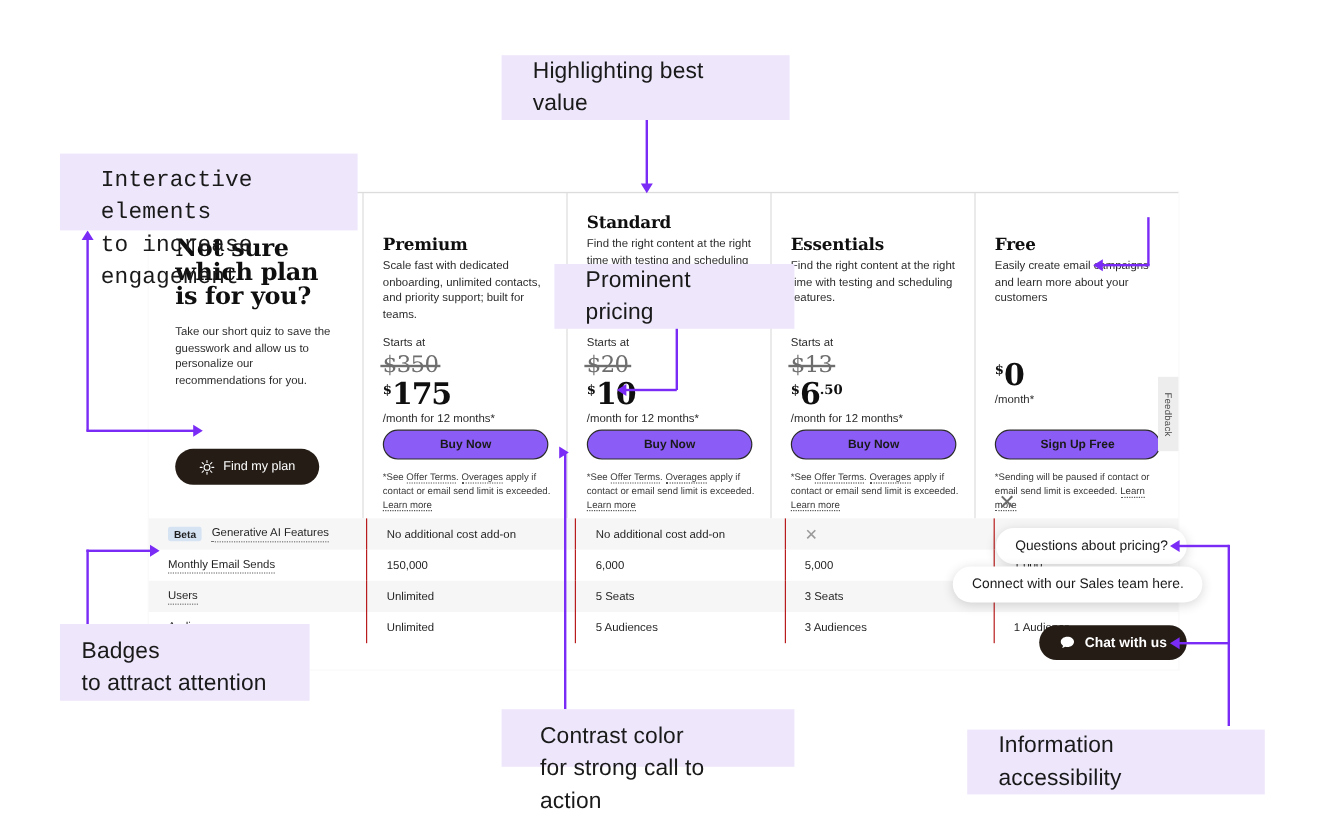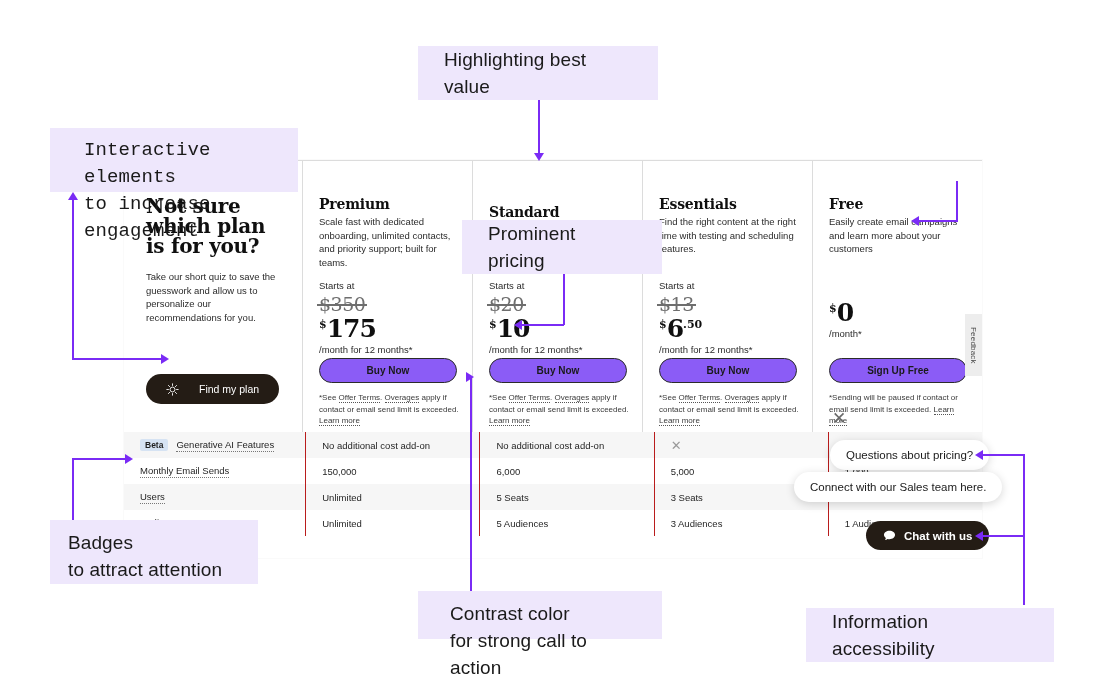--- a/index.html
+++ b/index.html
@@ -50,39 +50,39 @@
   .col.plan.std .inner{padding-top:36px;}
 
   .bestvalue{
     position:absolute;left:0;top:0;width:100%;height:22px;background:#C3D3E8;
     display:flex;align-items:center;justify-content:center;
   }
   .bestvalue span{
     font-size:9.5px;color:#1f1f1f;letter-spacing:.2px;
     border-bottom:1px dotted #555;padding-bottom:1px;
   }
-  .col.plan.std .inner{padding-top:44px;}
+  .col.plan.std .inner{padding-top:18px;}
 
   .plan-name{
     font-family:"DejaVu Serif", serif;font-weight:700;font-size:14px;
     color:#0f0f0f;margin:0 0 3px 0;letter-spacing:-.2px;
   }
   .plan-desc{
     font-size:9.5px;line-height:13.5px;color:#2b2b2b;margin:0;
   }
 
   .quiz-head{
     font-family:"DejaVu Serif", serif;font-weight:700;font-size:20px;line-height:20px;
     color:#0f0f0f;margin:0 0 14px 0;letter-spacing:-.3px;
   }
   .quiz-body{font-size:9.5px;line-height:13.5px;color:#2b2b2b;margin:0;}
   .findbtn{
     position:absolute;left:22px;bottom:28px;
     background:#241C15;color:#ffffff;border:none;border-radius:999px;
-    height:30px;padding:0 20px;display:inline-flex;align-items:center;gap:20px;
+    height:30px;padding:0 20px;display:inline-flex;align-items:center;gap:7px;
     font-size:10.5px;font-weight:400;font-family:"Liberation Sans",sans-serif;cursor:pointer;
   }
   .sun-icon{display:inline-block;width:13px;height:13px;}
 
   .starts{font-size:9.5px;color:#2b2b2b;margin:0 0 2px 0;}
   .oldprice{
     font-family:"DejaVu Serif", serif;font-size:19px;color:#6e6e6e;
     position:relative;display:inline-block;margin:0 0 1px 0;letter-spacing:-.5px;
   }
   .oldprice::after{

